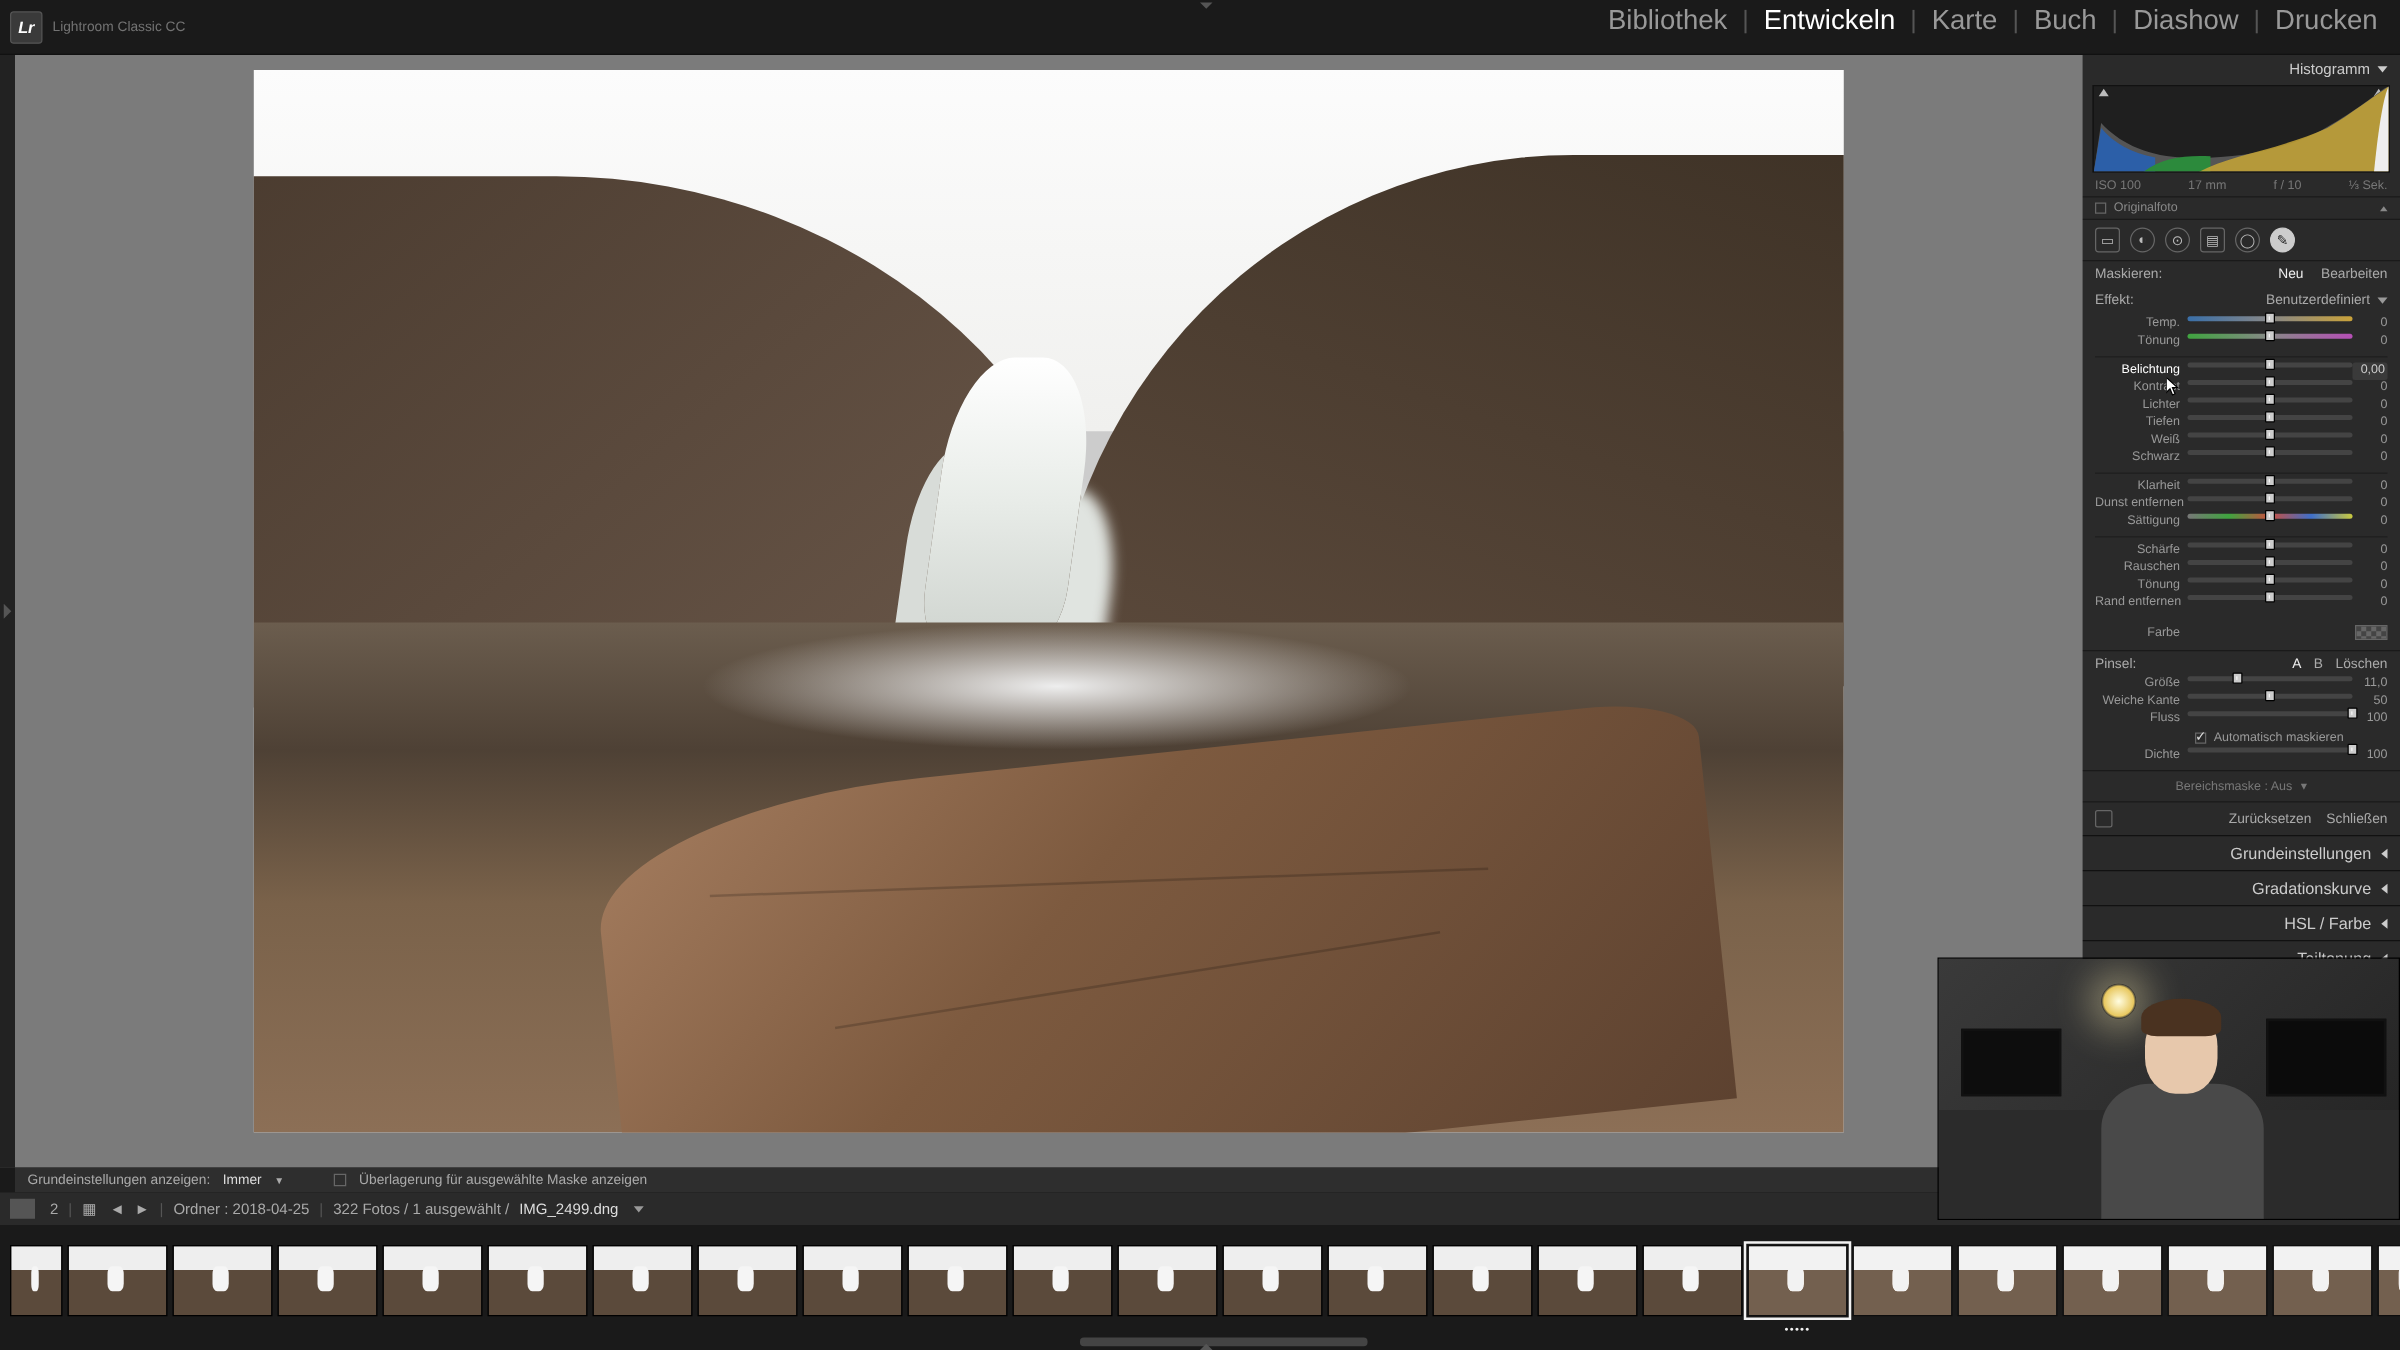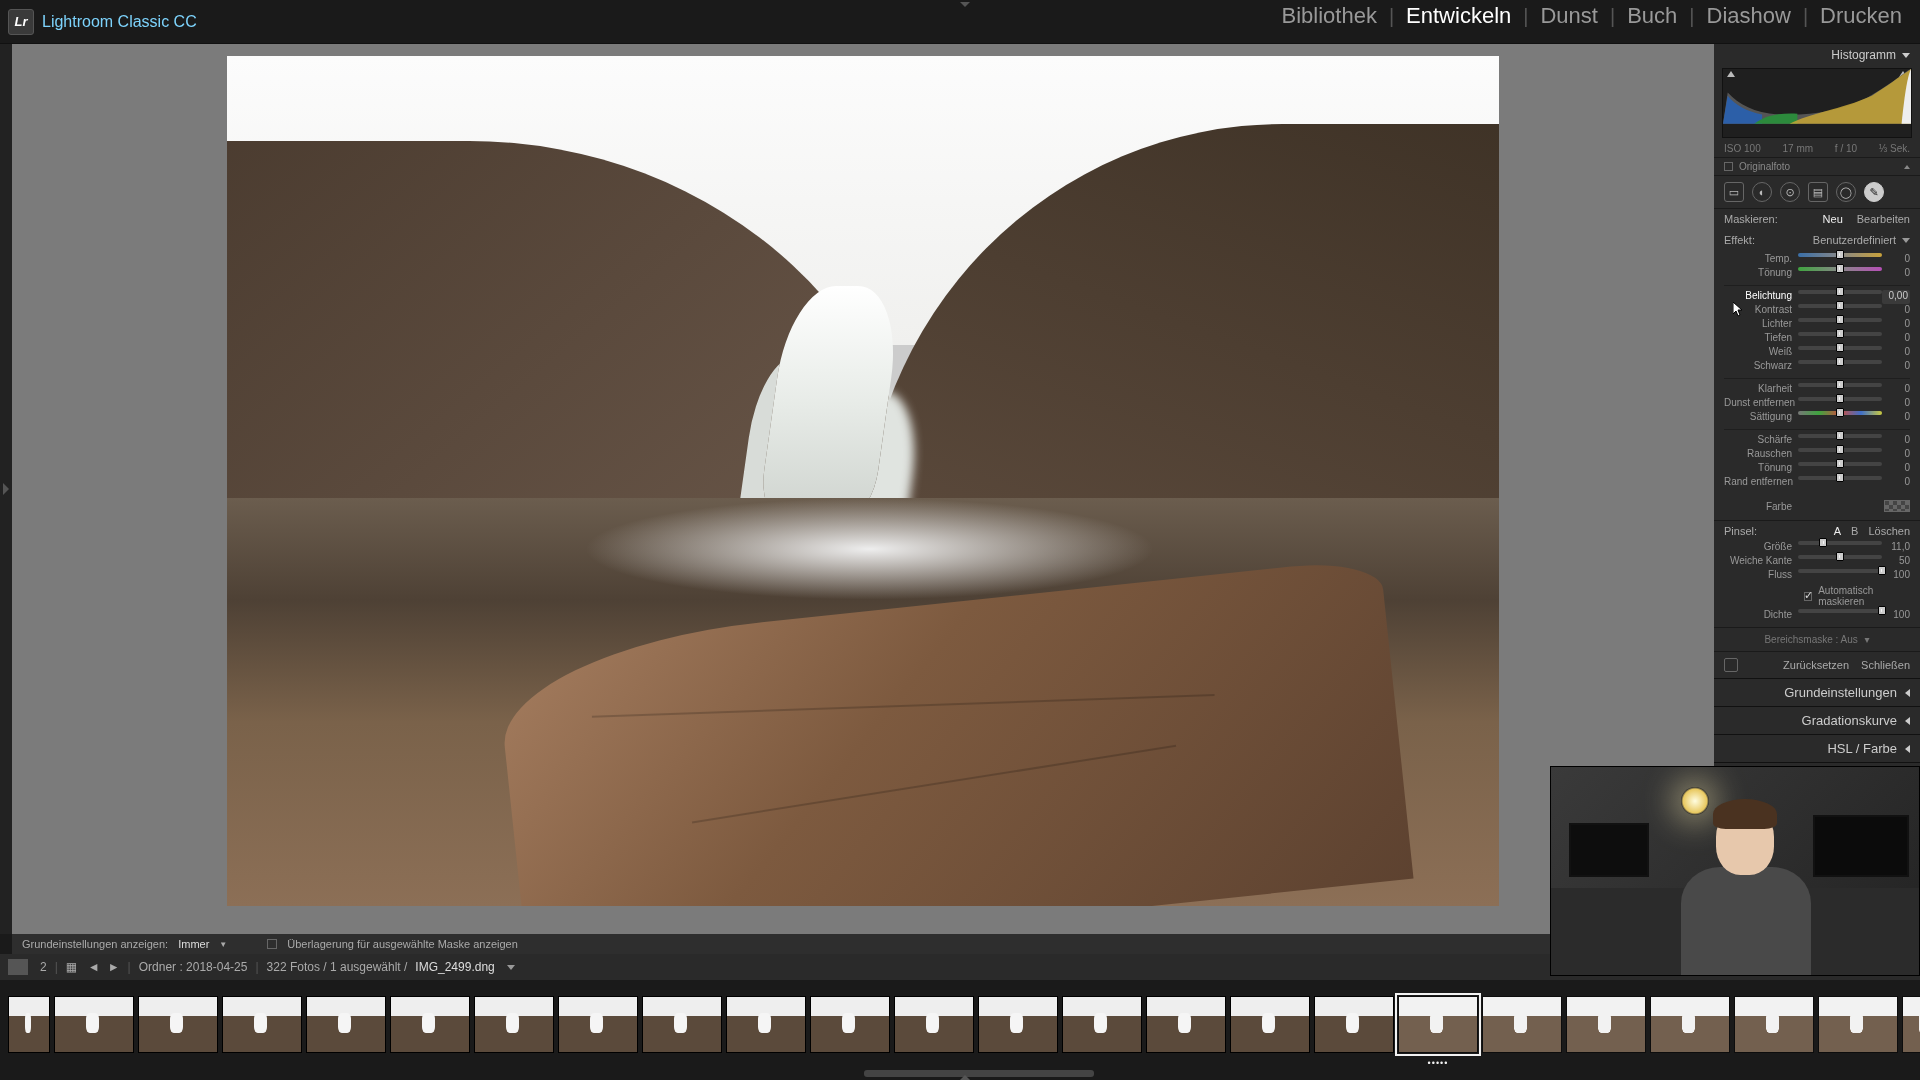--- a/index.html
+++ b/index.html
@@ -1,20 +1,20 @@
 <!DOCTYPE html>
 <html><head>
 <meta charset="utf-8">
 <style>
   * { margin:0; padding:0; box-sizing:border-box; font-family:"Segoe UI",Arial,sans-serif; user-select:none; }
   body { width:1920px; height:1080px; background:#1a1a1a; color:#aaa; overflow:hidden; position:relative; }
   
   .topbar { position:absolute; top:0; left:0; right:0; height:44px; background:#1a1a1a; display:flex; align-items:center; border-bottom:1px solid #111; }
   .logo { width:26px; height:26px; margin:0 8px; background:#3a3a3a; border:1px solid #555; border-radius:3px; display:flex; align-items:center; justify-content:center; color:#fff; font-size:13px; font-weight:bold; font-style:italic; }
-  .app-title { color:#7dd3fc; font-size:16px; }
+  .app-title { color:#737373; font-size:11px; }
   .top-tri { position:absolute; left:50%; top:2px; width:0; height:0; border-left:5px solid transparent; border-right:5px solid transparent; border-top:5px solid #555; }
   .modules { position:absolute; right:12px; top:0; height:32px; display:flex; align-items:center; gap:0; }
   .modules span { color:#999; font-size:22px; padding:0 6px; cursor:pointer; }
   .modules span.active { color:#fff; }
   .modules .sep { color:#555; font-size:20px; }
   
   .content { position:absolute; top:44px; left:0; right:0; bottom:146px; display:flex; background:#474747; }
   .left-rail { width:12px; background:#222; display:flex; align-items:center; justify-content:center; }
   .left-rail::after { content:""; width:0; height:0; border-top:6px solid transparent; border-bottom:6px solid transparent; border-left:6px solid #555; }
   .canvas-area { flex:1; background:#7b7b7b; position:relative; display:flex; align-items:flex-start; justify-content:center; padding:12px; }
@@ -24,21 +24,21 @@
   .hill-l { position:absolute; top:10%; left:-5%; width:60%; height:50%; background:linear-gradient(140deg,#4a3b2f,#6b584a); border-radius:0 60% 0 0/0 100% 0 0; }
   .hill-r { position:absolute; top:8%; right:-5%; width:55%; height:50%; background:linear-gradient(200deg,#3e3226,#5c4a3c); border-radius:60% 0 0 0/100% 0 0 0; }
   .wfall { position:absolute; top:27%; left:43%; width:9%; height:27%; background:linear-gradient(#fff,#e8ece8,#cfd4cf); transform:skewX(-8deg); border-radius:40% 40% 20% 20%; box-shadow:-30px 60px 0 -10px #d8dcd8, 40px 100px 10px -5px #e0e4e0; }
   .water { position:absolute; top:52%; left:0; right:0; bottom:0; background:linear-gradient(#6b5d4e 0%,#4e4135 25%,#7a624a 55%,#8c6f56 100%); }
   .foam { position:absolute; top:52%; left:28%; width:45%; height:12%; background:radial-gradient(ellipse at center,#eee 0%,rgba(238,238,238,0) 70%); }
   .rock { position:absolute; bottom:0; left:22%; width:70%; height:38%; background:linear-gradient(135deg,#a57d5f 0%,#7d5a3f 40%,#5d4230 100%); border-radius:30% 10% 0 0; transform:rotate(-6deg) translateY(20px); }
   .rock::before,.rock::after{content:"";position:absolute;background:rgba(0,0,0,.18);height:2px;}
   .rock::before{width:70%;top:30%;left:10%;transform:rotate(4deg);}
   .rock::after{width:55%;top:55%;left:20%;transform:rotate(-3deg);}
   
-  .right-panel { width:206px; background:#2a2a2a; font-size:11px; color:#999; display:flex; flex-direction:column; }
+  .right-panel { width:254px; background:#2a2a2a; font-size:11px; color:#999; display:flex; flex-direction:column; }
   .hist-head { display:flex; justify-content:flex-end; padding:4px 10px; color:#ccc; font-size:12px; }
   .hist-head .tri { width:0; height:0; border-left:4px solid transparent; border-right:4px solid transparent; border-top:5px solid #ccc; margin-left:6px; margin-top:5px; }
   .histogram { height:70px; margin:2px 8px; background:#1f1f1f; border:1px solid #111; position:relative; overflow:hidden; }
   .histogram .clip-l,.histogram .clip-r { position:absolute; top:2px; width:0; height:0; border-left:4px solid transparent; border-right:4px solid transparent; border-bottom:6px solid #bbb; }
   .histogram .clip-l{left:4px;} .histogram .clip-r{right:4px;}
   .hist-svg{position:absolute;inset:0;}
   .hist-meta { display:flex; justify-content:space-between; padding:3px 10px; color:#777; font-size:10px; }
   .orig { padding:3px 10px; font-size:10px; color:#888; border-top:1px solid #1a1a1a; border-bottom:1px solid #1a1a1a; display:flex; align-items:center; gap:6px;}
   .orig .chk{width:9px;height:9px;border:1px solid #666;display:inline-block}
   .orig .tri{margin-left:auto;width:0;height:0;border-left:3px solid transparent;border-right:3px solid transparent;border-bottom:4px solid #888;}
@@ -118,21 +118,21 @@
 
 <div class="topbar">
   <div class="logo">Lr</div>
   <div class="app-title">Lightroom Classic CC</div>
   <div class="top-tri"></div>
   <div class="modules">
     <span>Bibliothek</span>
       <span class="sep">|</span>
     <span class="active">Entwickeln</span>
       <span class="sep">|</span>
-    <span>Dunst</span>
+    <span>Karte</span>
       <span class="sep">|</span>
     <span>Buch</span>
       <span class="sep">|</span>
     <span>Diashow</span>
       <span class="sep">|</span>
     <span>Drucken</span>
   </div>
 </div>
 
 <div class="content">

